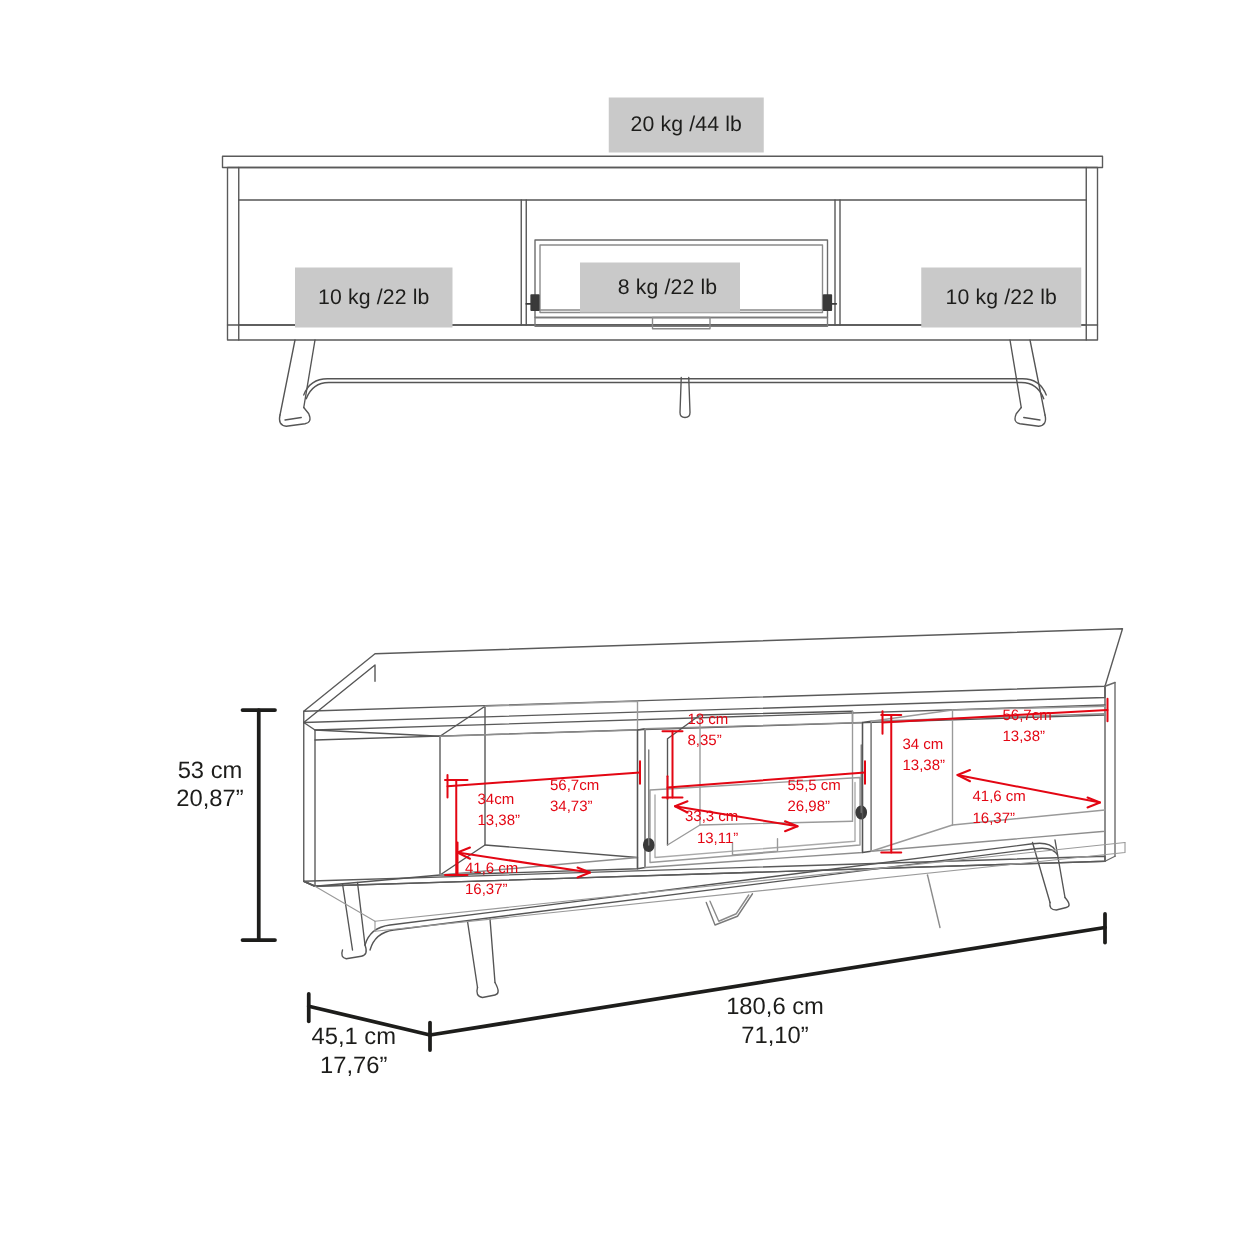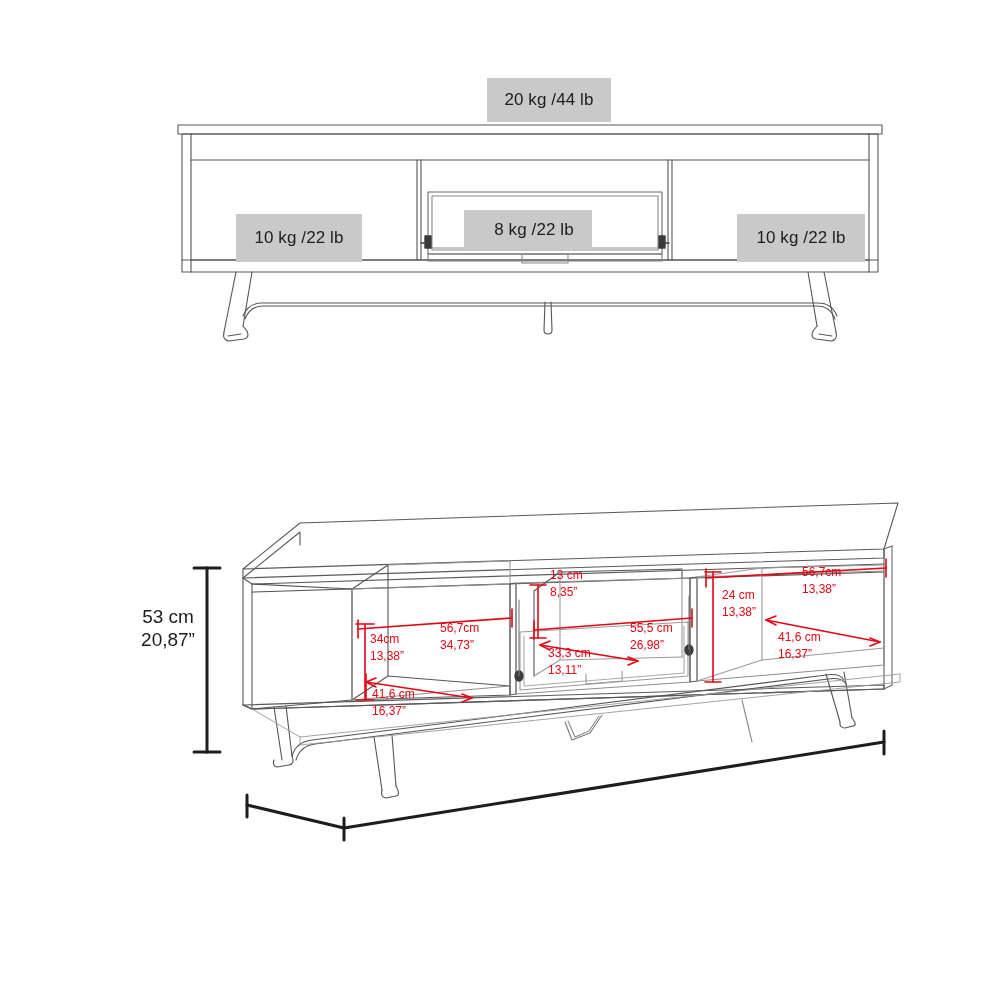--- a/index.html
+++ b/index.html
@@ -60,26 +60,26 @@
 
   
   .dim-red {
     position: absolute;
     color: #e30613;
     font-size: 12px;
     line-height: 16.5px;
     white-space: nowrap;
     font-family: "Liberation Sans", sans-serif;
   }
-  #r-left-h    { left: 370px; top: 631px; }
+  #r-left-h    { left: 382px; top: 631px; }
   #r-left-w    { left: 440px; top: 620px; }
   #r-left-d    { left: 372px; top: 686px; }
   #r-mid-h     { left: 550px; top: 567px; }
   #r-mid-w     { left: 630px; top: 620px; }
-  #r-mid-d     { left: 548px; top: 645px; }
+  #r-mid-d     { left: 548px; top: 645px; text-align: right; }
   #r-right-h   { left: 722px; top: 587px; }
   #r-right-w   { left: 802px; top: 564px; }
   #r-right-d   { left: 778px; top: 629px; }
 </style>
 </head>
 <body>
 
 <div id="sheet">
 
   <svg class="svg-layer" viewBox="0 0 1000 1000">
@@ -285,21 +285,29 @@
 
   <div class="cap-box" id="cap-mid">8 kg /22 lb</div>
 
   <div class="cap-box" id="cap-right">10 kg /22 lb</div>
 
   <div class="dim-black" id="dim-height-text">
     <div>53 cm</div>
     <div>20,87”</div>
   </div>
 
-
+  <div class="dim-black" id="dim-depth-text">
+    <div>45,1 cm</div>
+    <div>17,76”</div>
+  </div>
+
+  <div class="dim-black" id="dim-width-text">
+    <div>180,6 cm</div>
+    <div>71,10”</div>
+  </div>
 
   <div class="dim-red" id="r-left-h">
     <div>34cm</div>
     <div>13,38”</div>
   </div>
   <div class="dim-red" id="r-left-w">
     <div>56,7cm</div>
     <div>34,73”</div>
   </div>
   <div class="dim-red" id="r-left-d">
@@ -314,21 +322,21 @@
   <div class="dim-red" id="r-mid-w">
     <div>55,5 cm</div>
     <div>26,98”</div>
   </div>
   <div class="dim-red" id="r-mid-d">
     <div>33,3 cm</div>
     <div>13,11”</div>
   </div>
 
   <div class="dim-red" id="r-right-h">
-    <div>24 cm</div>
+    <div>34 cm</div>
     <div>13,38”</div>
   </div>
   <div class="dim-red" id="r-right-w">
     <div>56,7cm</div>
     <div>13,38”</div>
   </div>
   <div class="dim-red" id="r-right-d">
     <div>41,6 cm</div>
     <div>16,37”</div>
   </div>

